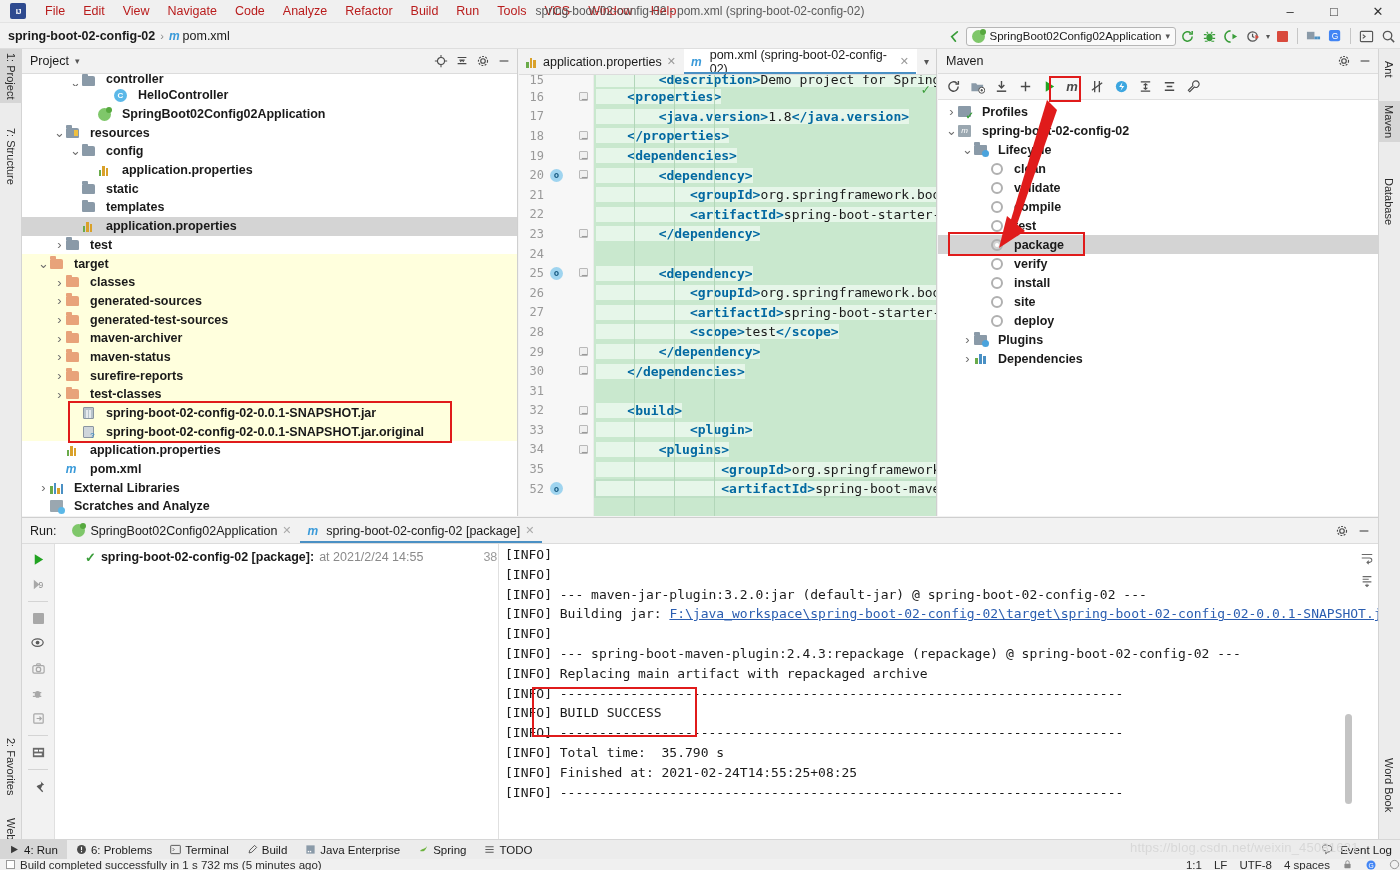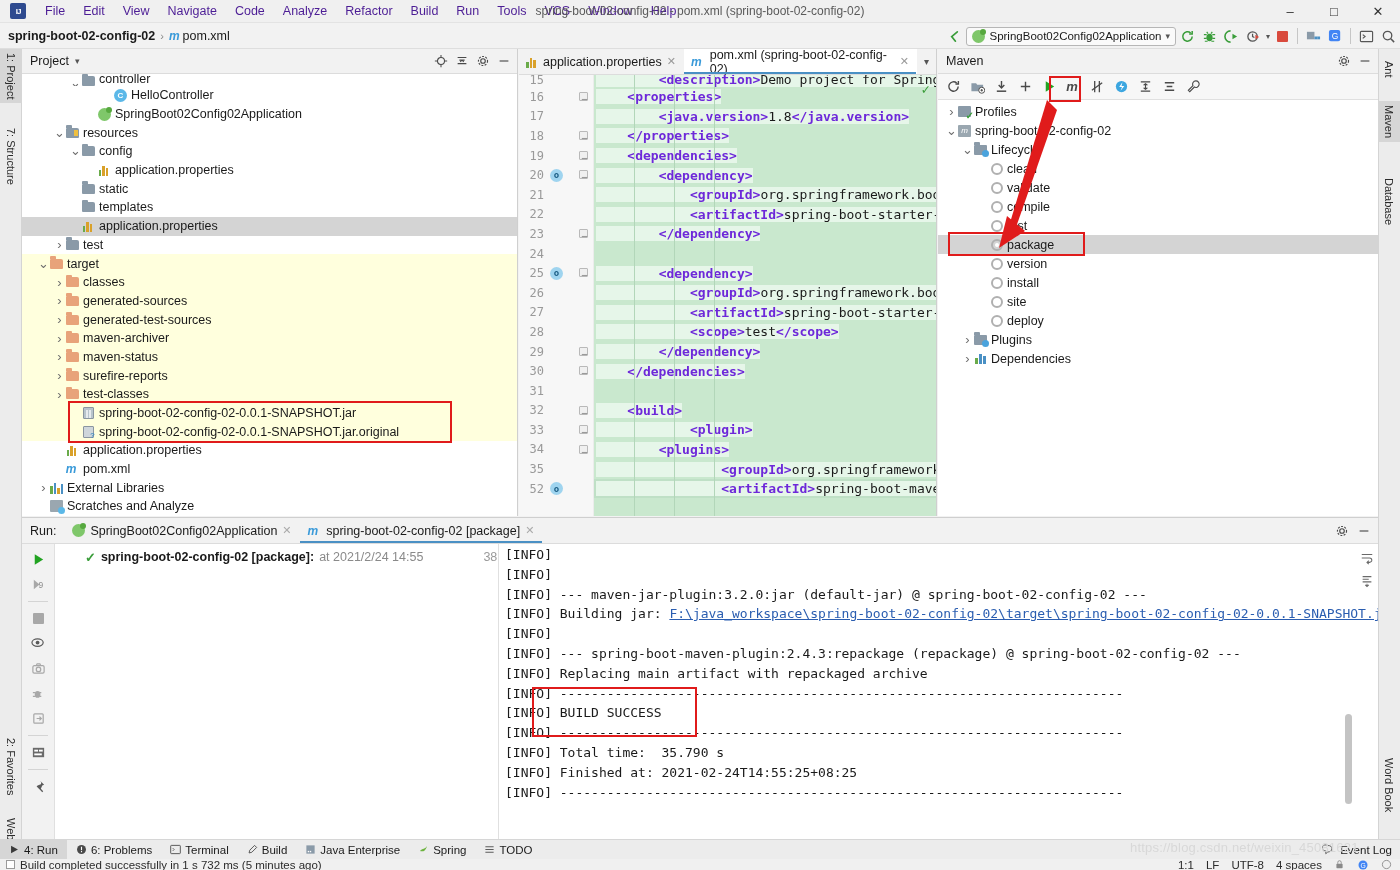--- a/index.html
+++ b/index.html
@@ -24,21 +24,21 @@
     background: #2e4a8f; border-radius: 2px; position: relative;
     flex: 0 0 auto;
   }
   .logo::after {
     content: "IJ"; position: absolute; inset: 0; color: #fff;
     font-size: 8px; font-weight: bold; display: flex;
     align-items: center; justify-content: center; letter-spacing: -1px;
   }
   .menu { display: flex; align-items: center; }
   .menu-item {
-    padding: 2px 9px; font-size: 12.5px; color: #4c1d95; cursor: default;
+    padding: 2px 9px; font-size: 12.5px; color: #b91c1c; cursor: default;
     white-space: nowrap;
   }
   .win-title {
     position: absolute; left: 0; right: 0; text-align: center;
     font-size: 12px; color: #5a5a5a; pointer-events: none;
   }
   .win-ctrls {
     position: absolute; right: 0; top: 0; height: 23px; display: flex;
     align-items: center;
   }
@@ -124,21 +124,21 @@
     display: flex; align-items: center; height: 18.7px; white-space: nowrap;
     padding-right: 4px;
   }
   .trow.sel { background: #d4d4d4; }
   .trow.yel { background: #ffffdd; }
   .arrow {
     width: 11px; text-align: center; color: #6e6e6e; font-size: 9px;
     flex: 0 0 auto;
   }
   .ticon { width: 15px; flex: 0 0 auto; display: flex; align-items: center; justify-content: center; }
-  .tlabel { padding-left: 3px; }
+  .tlabel { padding-left: 10px; font-weight: bold; }
   .folder {
     width: 13px; height: 10px; background: #8a9aa8; border-radius: 1px 2px 1px 1px;
     position: relative;
   }
   .folder::before {
     content: ""; position: absolute; top: -2.5px; left: 0; width: 6px; height: 3px;
     background: #8a9aa8; border-radius: 1px 1px 0 0;
   }
   .folder.orange { background: #e8a37a; }
   .folder.orange::before { background: #e8a37a; }
@@ -245,21 +245,21 @@
   .code {
     flex: 1; background: #c9e8ce; position: relative; overflow: hidden;
     font-family: "DejaVu Sans Mono", monospace; font-size: 13px;
   }
   .cline {
     height: 19.6px; display: flex; align-items: center; white-space: pre;
     padding-left: 2px;
   }
   .cline.curr { background: #bfe0c6; }
   .tok { background: #e6f6e9; }
-  .tag { color: #6d28d9; font-weight: bold; }
+  .tag { color: #0369a1; font-weight: bold; }
   .indent-guides {
     position: absolute; left: 0; top: 0; bottom: 0; width: 100%;
     pointer-events: none;
   }
   .ig { position: absolute; top: 0; bottom: 0; width: 1px; background: #b2d6b9; }
   .check-ok {
     position: absolute; right: 6px; top: 6px; color: #3a9d3a; font-size: 14px;
     font-weight: bold;
   }
 
@@ -388,21 +388,21 @@
   .bb-item.active { background: #d6d6d6; }
   .bb-right { margin-left: auto; display: flex; align-items: center; gap: 6px; padding-right: 8px; }
 
   
   .statusbar {
     position: absolute; left: 0; top: 859px; width: 1400px; height: 11px;
     background: #f0f0f0; display: flex; align-items: center;
     font-size: 11.5px; color: #2b2b2b; overflow: hidden;
   }
   .sb-left { display: flex; align-items: center; gap: 5px; padding-left: 6px; }
-  .sb-right { margin-left: auto; display: flex; align-items: center; gap: 12px; padding-right: 8px; }
+  .sb-right { margin-left: auto; display: flex; align-items: center; gap: 12px; }
   .sb-check { width: 9px; height: 9px; border: 1px solid #9a9a9a; background: #fff; }
 
   .watermark {
     position: absolute; left: 1130px; top: 840px; font-size: 13px;
     color: #d8d8d8; letter-spacing: 0.2px; pointer-events: none;
     font-family: "Liberation Sans", sans-serif; z-index: 40;
   }
 </style>
 </head>
 <body>
@@ -1085,21 +1085,21 @@
             <span class="gear-ic"></span>
           </span>
           <span class="tlabel">package</span>
         </div>
         <div class="mrow">
           <span style="width: 40px; flex: 0 0 auto;"></span>
           <span class="arrow"></span>
           <span class="ticon">
             <span class="gear-ic"></span>
           </span>
-          <span class="tlabel">version</span>
+          <span class="tlabel">verify</span>
         </div>
         <div class="mrow">
           <span style="width: 40px; flex: 0 0 auto;"></span>
           <span class="arrow"></span>
           <span class="ticon">
             <span class="gear-ic"></span>
           </span>
           <span class="tlabel">install</span>
         </div>
         <div class="mrow">

